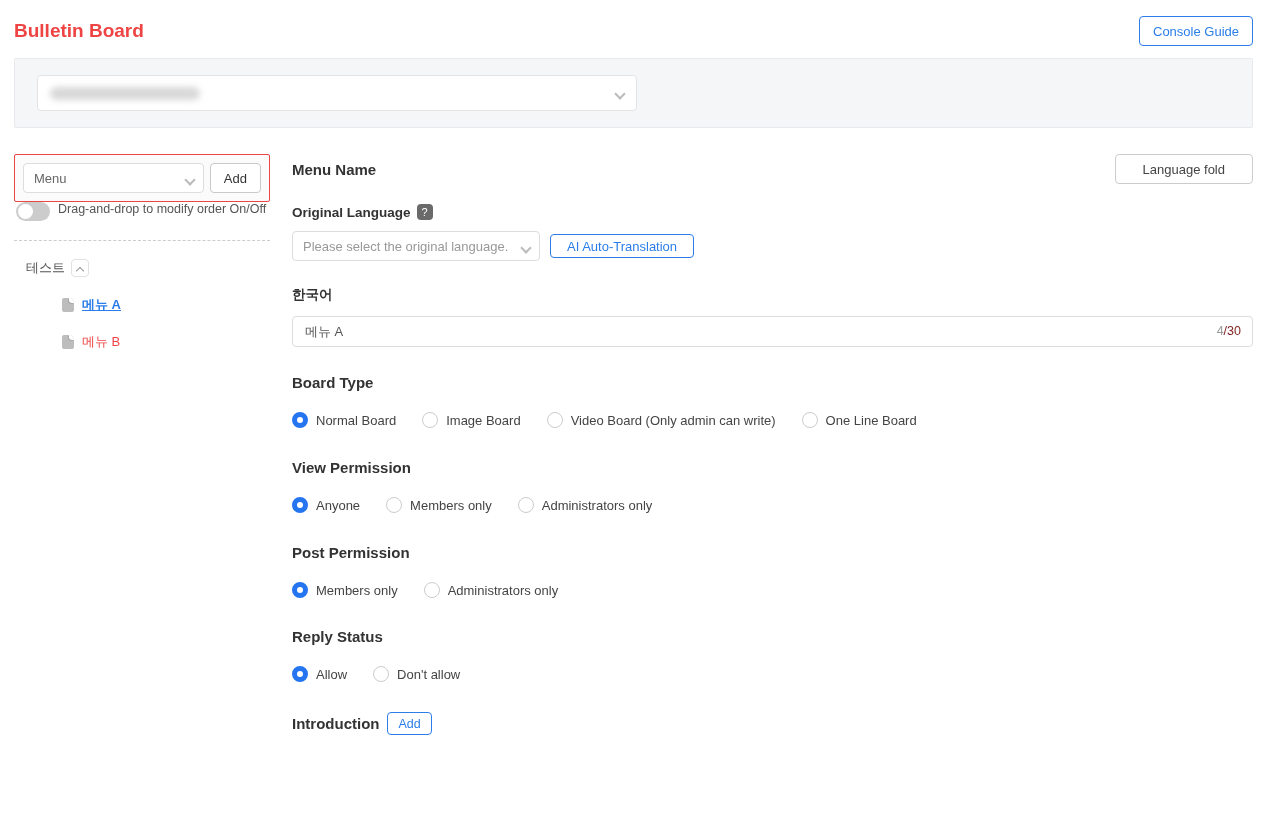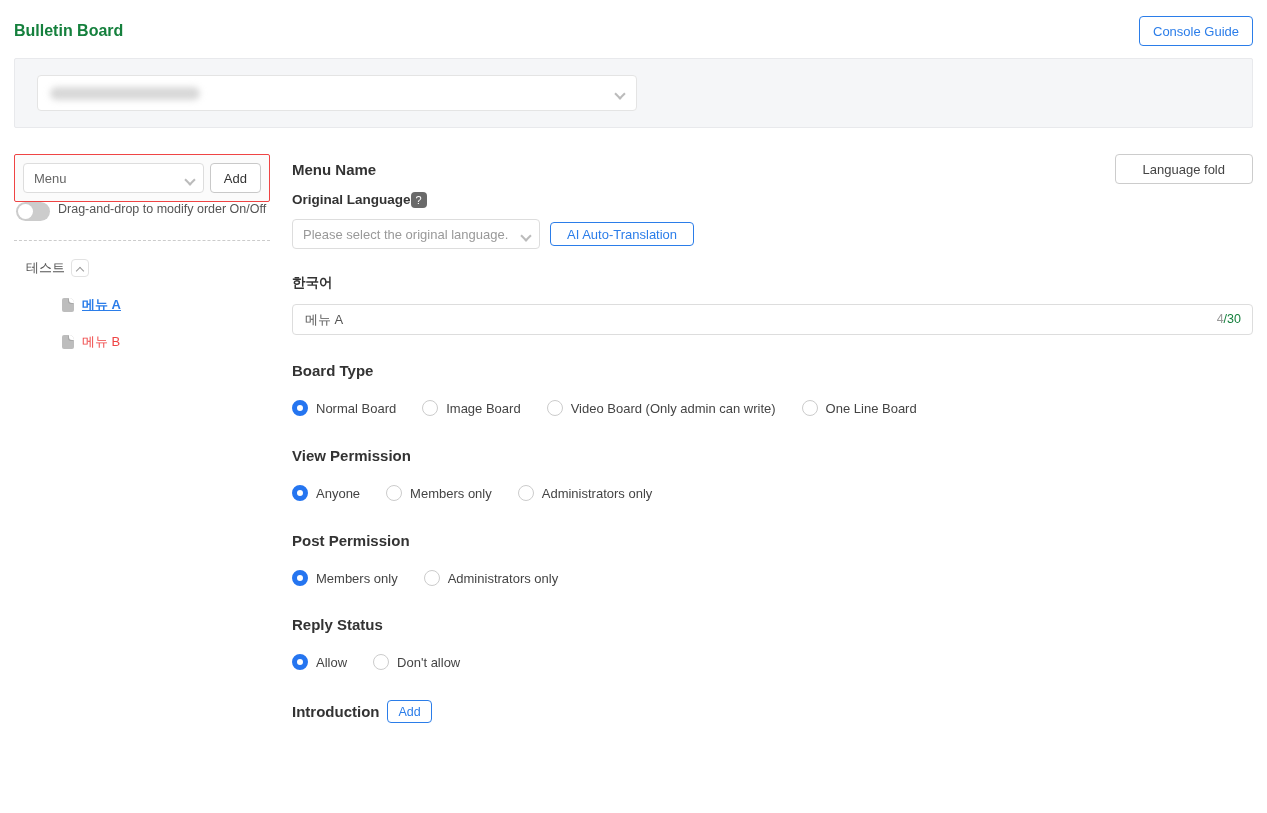--- a/index.html
+++ b/index.html
@@ -2,21 +2,21 @@
 <html><head>
 <meta charset="utf-8">
 <style>
   * { margin:0; padding:0; box-sizing:border-box; }
   html,body { width:1267px; height:813px; background:#fff;
     font-family:"Liberation Sans","DejaVu Sans",sans-serif; color:#333; }
   .page { width:1267px; height:813px; padding:0 14px; position:relative; overflow:hidden; }
 
   
   .hdr { display:flex; align-items:center; justify-content:space-between; height:58px; padding-top:4px; }
-  .hdr h1 { font-size:16px; font-weight:bold; color:#15803d; letter-spacing:0; }
+  .hdr h1 { font-size:19px; font-weight:bold; color:#ef4444; letter-spacing:0; }
   .btn-blue-outline { display:inline-flex; align-items:center; justify-content:center;
     height:30px; padding:0 13px; border:1px solid #2b7de9; border-radius:4px;
     background:#fff; color:#2b7de9; font-size:13px; cursor:pointer; white-space:nowrap; }
   .btn-gray-outline { display:inline-flex; align-items:center; justify-content:center;
     height:30px; padding:0 27px; border:1px solid #ccc; border-radius:4px;
     background:#fff; color:#444; font-size:13px; cursor:pointer; white-space:nowrap; }
 
   
   .site-panel { height:70px; background:#f5f6f8; border:1px solid #e8e9ec; border-radius:2px;
     display:flex; align-items:center; padding:0 22px; margin-bottom:26px; }
@@ -57,34 +57,34 @@
   .tree-item .label { color:#ef4444; text-decoration:none; }
   .tree-item.selected .label { color:#2b7de9; font-weight:bold; text-decoration:underline; }
   .file-ic { width:12px; height:14px; background:#bdbdbd; border-radius:2px 5px 2px 2px; position:relative; flex:0 0 12px; }
   .file-ic::before { content:""; position:absolute; right:0; top:0; width:5px; height:5px;
     background:#fff; border-radius:0 5px 0 3px; box-shadow:-1px 1px 0 #a8a8a8; }
 
   
   .mn-head { display:flex; align-items:center; justify-content:space-between; }
   .sec-title { font-size:15px; font-weight:bold; color:#333; }
   .lbl { font-size:13.5px; font-weight:bold; color:#333; }
-  .orig-row { display:flex; align-items:flex-start; margin-top:8px; }
+  .orig-row { display:flex; align-items:center; gap:6px; margin-top:20px; }
   .help-badge { width:16px; height:16px; background:#6a6a6a; border-radius:4px; color:#fff;
     font-size:11px; display:inline-flex; align-items:center; justify-content:center; cursor:pointer; }
   .lang-row { display:flex; align-items:center; gap:10px; margin-top:11px; }
   .lang-row .sel { width:248px; color:#999; }
   .btn-ai { height:24px; padding:0 16px; border:1px solid #2b7de9; border-radius:4px;
     background:#fff; color:#2b7de9; font-size:13px; cursor:pointer; }
   .ko-label { margin-top:25px; }
   .name-input-wrap { position:relative; margin-top:12px; }
   .name-input { width:100%; height:31px; border:1px solid #ddd; border-radius:4px;
     padding:0 50px 0 12px; font-size:13px; color:#555; background:#fff; outline:none;
     font-family:"Liberation Sans","DejaVu Sans",sans-serif; }
   .counter { position:absolute; right:12px; top:8px; font-size:12.5px; color:#999; }
-  .counter .max { color:#15803d; }
+  .counter .max { color:#7f1d1d; }
 
   .section { margin-top:27px; }
   .radio-row { display:flex; align-items:center; gap:26px; margin-top:21px; }
   .radio { display:inline-flex; align-items:center; gap:8px; cursor:pointer; }
   .rb { width:16px; height:16px; border-radius:50%; border:1px solid #ccc; background:#fff; flex:0 0 16px; }
   .rb.checked { border:5px solid #2575f0; }
   .radio span.rtext { font-size:13px; color:#444; }
   .inline-row { display:flex; align-items:center; gap:8px; }
   .btn-mini { height:23px; padding:0 10px; border:1px solid #2b7de9; border-radius:4px;
     background:#fff; color:#2b7de9; font-size:12.5px; display:inline-flex; align-items:center; cursor:pointer; }

